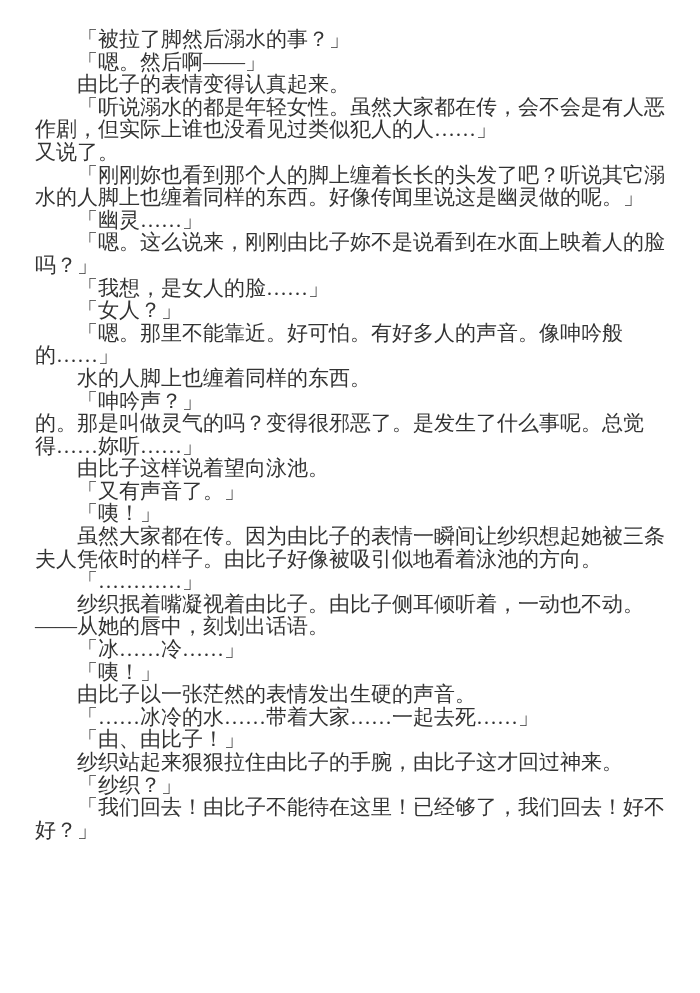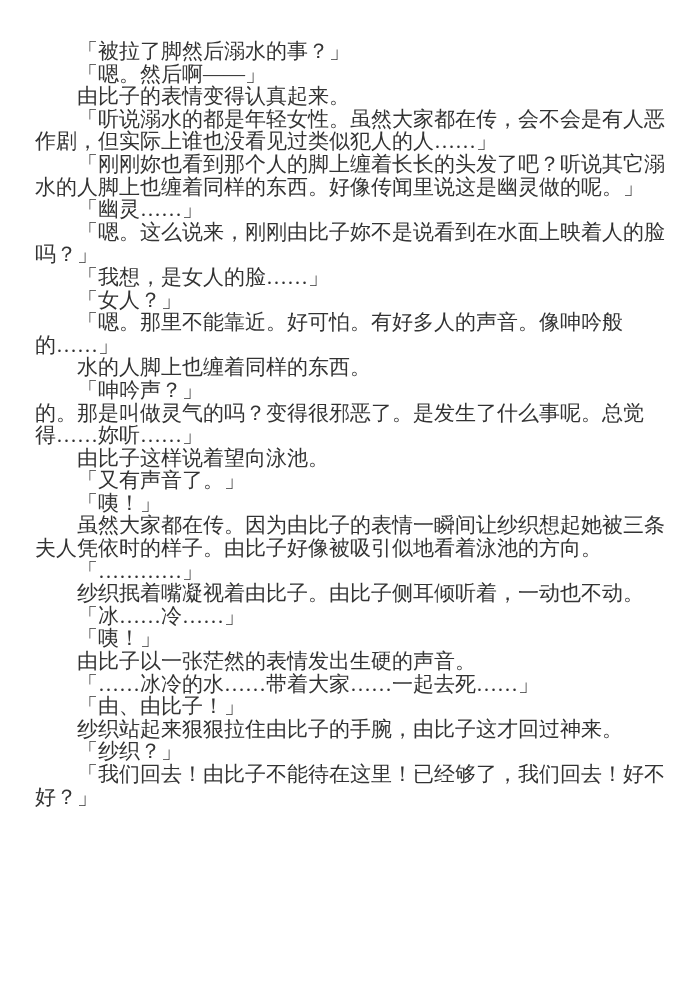--- a/index.html
+++ b/index.html
@@ -14,21 +14,21 @@
     overflow: hidden;
   }
   .page {
     position: absolute;
     inset: 0;
     background: #ffffff;
   }
   .text-block {
     position: absolute;
     left: 35px;
-    top: 40px;
+    top: 28px;
     width: 645px;
   }
   .line {
     font-family: "Liberation Serif", "DejaVu Serif", serif;
     font-size: 21px;
     line-height: 22.6px;
     color: #333333;
     white-space: nowrap;
     letter-spacing: 0;
   }
@@ -39,40 +39,42 @@
 </head>
 <body style="background: rgb(255, 255, 255);">
 
 <div class="page">
   <div class="text-block" style="color: rgb(51, 51, 51);">
       <div class="line indent">「被拉了脚然后溺水的事？」</div>
       <div class="line indent">「嗯。然后啊——」</div>
       <div class="line indent">由比子的表情变得认真起来。</div>
       <div class="line indent">「听说溺水的都是年轻女性。虽然大家都在传，会不会是有人恶</div>
       <div class="line">作剧，但实际上谁也没看见过类似犯人的人……」</div>
+      <div class="line">又说了。</div>
       <div class="line indent">「刚刚妳也看到那个人的脚上缠着长长的头发了吧？听说其它溺</div>
       <div class="line">水的人脚上也缠着同样的东西。好像传闻里说这是幽灵做的呢。」</div>
       <div class="line indent">「幽灵……」</div>
       <div class="line indent">「嗯。这么说来，刚刚由比子妳不是说看到在水面上映着人的脸</div>
       <div class="line">吗？」</div>
       <div class="line indent">「我想，是女人的脸……」</div>
       <div class="line indent">「女人？」</div>
       <div class="line indent">「嗯。那里不能靠近。好可怕。有好多人的声音。像呻吟般</div>
       <div class="line">的……」</div>
       <div class="line indent">水的人脚上也缠着同样的东西。</div>
       <div class="line indent">「呻吟声？」</div>
       <div class="line">的。那是叫做灵气的吗？变得很邪恶了。是发生了什么事呢。总觉</div>
       <div class="line">得……妳听……」</div>
       <div class="line indent">由比子这样说着望向泳池。</div>
       <div class="line indent">「又有声音了。」</div>
       <div class="line indent">「咦！」</div>
       <div class="line indent">虽然大家都在传。因为由比子的表情一瞬间让纱织想起她被三条</div>
       <div class="line">夫人凭依时的样子。由比子好像被吸引似地看着泳池的方向。</div>
       <div class="line indent">「…………」</div>
       <div class="line indent">纱织抿着嘴凝视着由比子。由比子侧耳倾听着，一动也不动。</div>
+      <div class="line">——从她的唇中，刻划出话语。</div>
       <div class="line indent">「冰……冷……」</div>
       <div class="line indent">「咦！」</div>
       <div class="line indent">由比子以一张茫然的表情发出生硬的声音。</div>
       <div class="line indent">「……冰冷的水……带着大家……一起去死……」</div>
       <div class="line indent">「由、由比子！」</div>
       <div class="line indent">纱织站起来狠狠拉住由比子的手腕，由比子这才回过神来。</div>
       <div class="line indent">「纱织？」</div>
       <div class="line indent">「我们回去！由比子不能待在这里！已经够了，我们回去！好不</div>
       <div class="line">好？」</div>
     </div>

